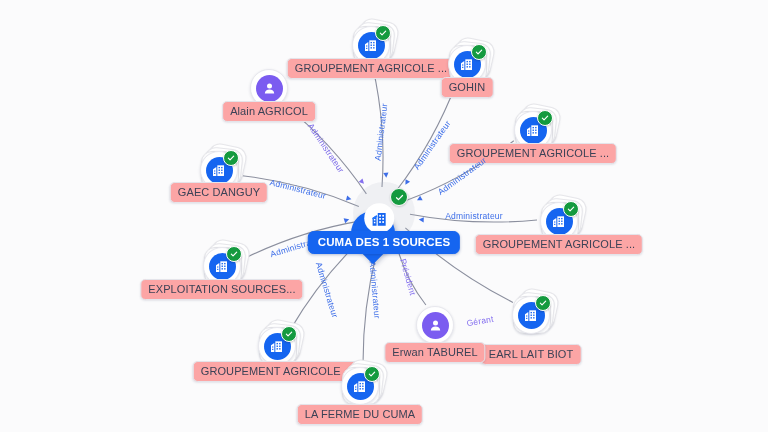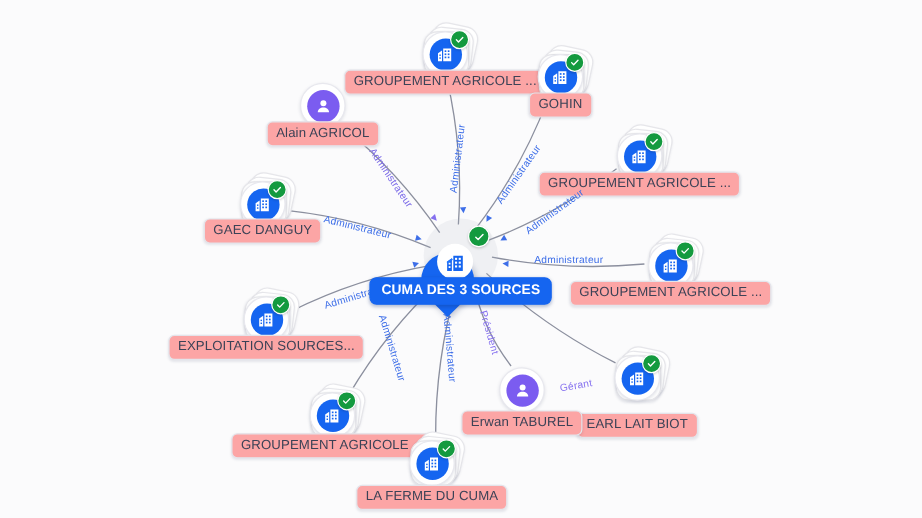--- a/index.html
+++ b/index.html
@@ -476,16 +476,16 @@
             <rect x="4.6" y="16" width="1.9" height="1.9" fill="#ffffff"></rect>
           </svg>
         </div>
       </div>
       <div class="badge" style="transform:translate(-50%,-50%) translate(15px,-16px);width:16px;height:16px;">
         <svg width="9" height="9" viewBox="0 0 24 24">
           <path d="M4 12.6l5.2 5.2L20 6.6" stroke="#ffffff" stroke-width="3.2" fill="none" stroke-linecap="round" stroke-linejoin="round"></path>
         </svg>
       </div>
     </div>
-    <div class="node-label center" id="center-label" style="top: 18px;">CUMA DES 3 SOURCES</div>
+    <div class="node-label center" id="center-label" style="top: 18px;">CUMA DES 1 SOURCES</div>
   </div>
 
 </div>
 
 </body></html>

